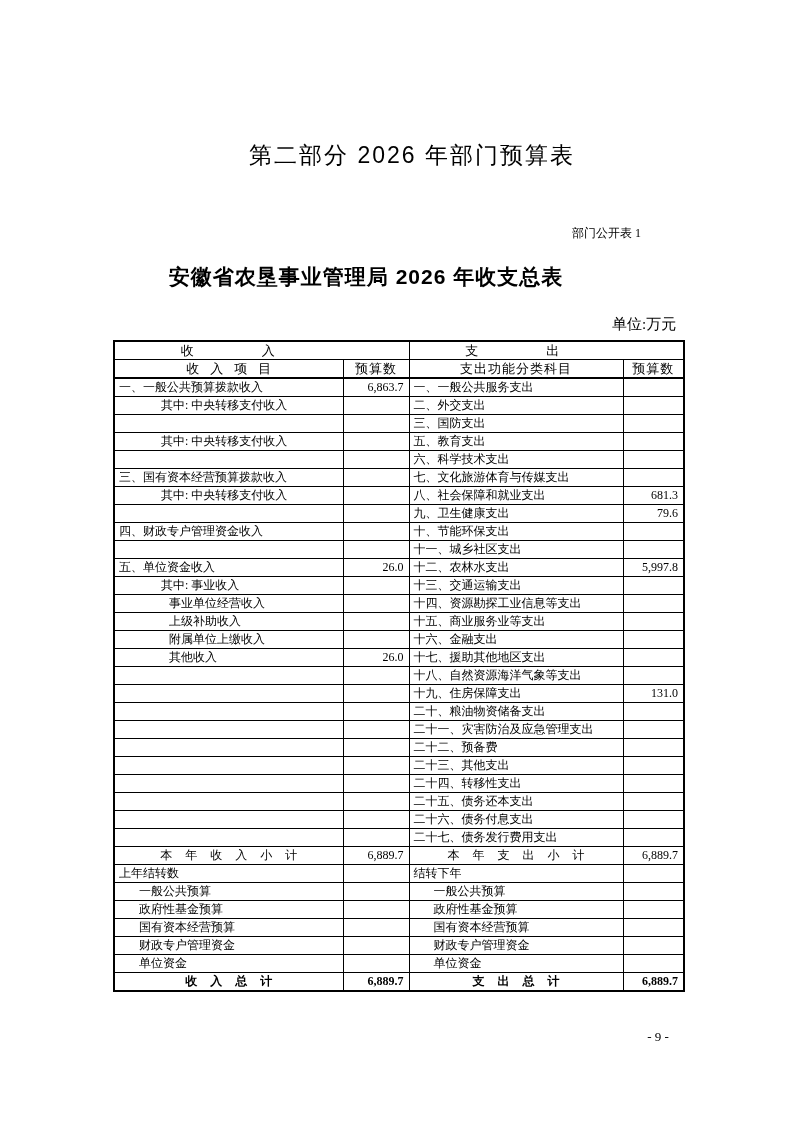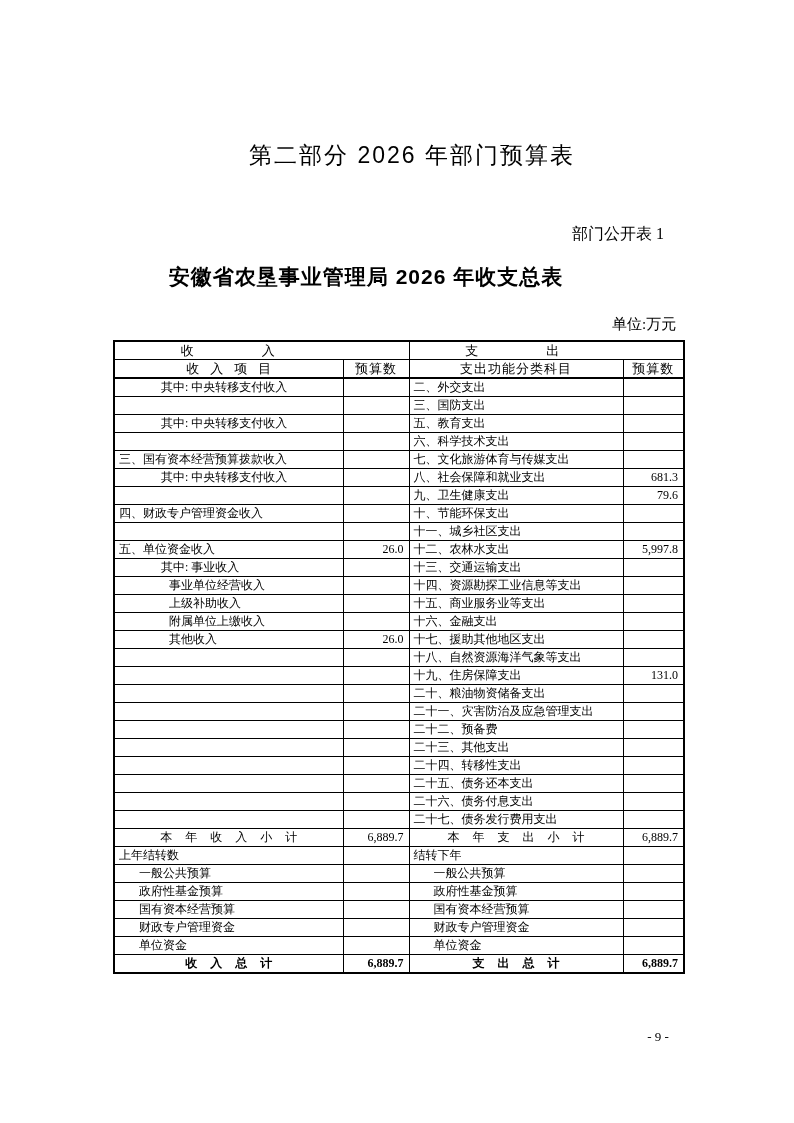--- a/index.html
+++ b/index.html
@@ -16,21 +16,21 @@
   .section-title {
     position: absolute; top: 141px; left: 15px; width: 794px;
     text-align: center;
     font-family: "Liberation Sans", "DejaVu Sans", sans-serif;
     font-weight: normal;
     font-size: 23px; line-height: 28px;
     letter-spacing: 2px;
   }
   .table-label {
     position: absolute; top: 226px; left: 572px;
-    font-size: 16px; line-height: 15px;
+    font-size: 12px; line-height: 15px;
   }
   .table-title {
     position: absolute; top: 264px; left: 0; width: 732px;
     text-align: center;
     font-family: "Liberation Sans", "DejaVu Sans", sans-serif;
     font-weight: bold;
     font-size: 21px; line-height: 26px;
     letter-spacing: 1px;
   }
   .unit-label {
@@ -119,20 +119,26 @@
       </tr>
       <tr>
         <th class="colhead item-head">收入项目</th>
         <th class="colhead">预算数</th>
         <th class="colhead">支出功能分类科目</th>
         <th class="colhead">预算数</th>
       </tr>
     </thead>
     <tbody id="budget-table-body">
         <tr>
+          <td class="item">一、一般公共预算拨款收入</td>
+          <td class="val">6,863.7</td>
+          <td class="item">一、一般公共服务支出</td>
+          <td class="val"></td>
+        </tr>
+        <tr>
           <td class="item ind1">其中: 中央转移支付收入</td>
           <td class="val"></td>
           <td class="item">二、外交支出</td>
           <td class="val"></td>
         </tr>
         <tr>
           <td class="item"></td>
           <td class="val"></td>
           <td class="item">三、国防支出</td>
           <td class="val"></td>

